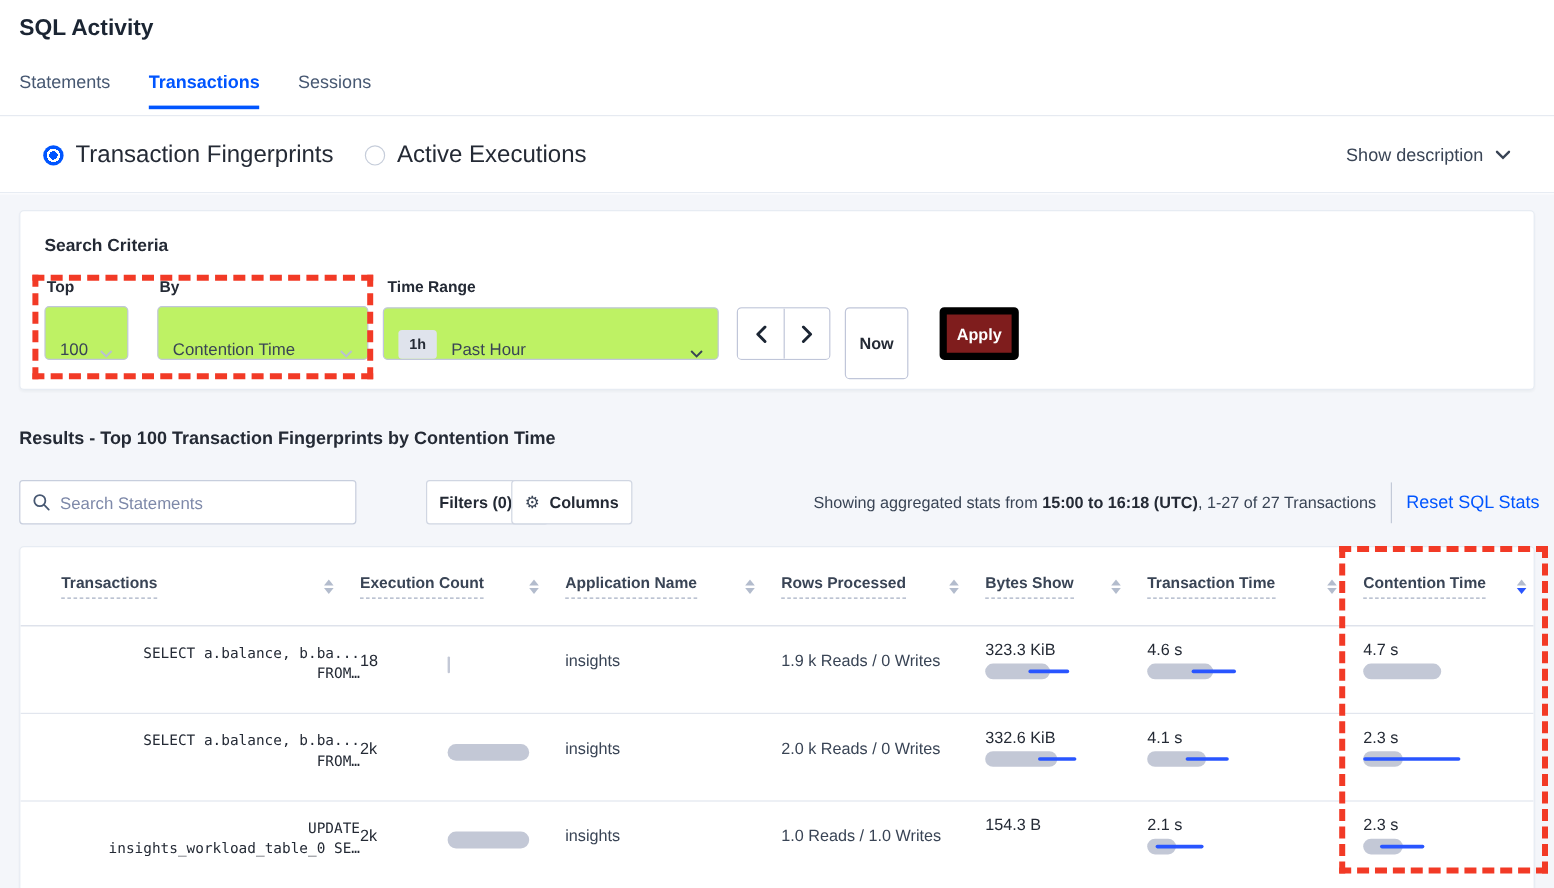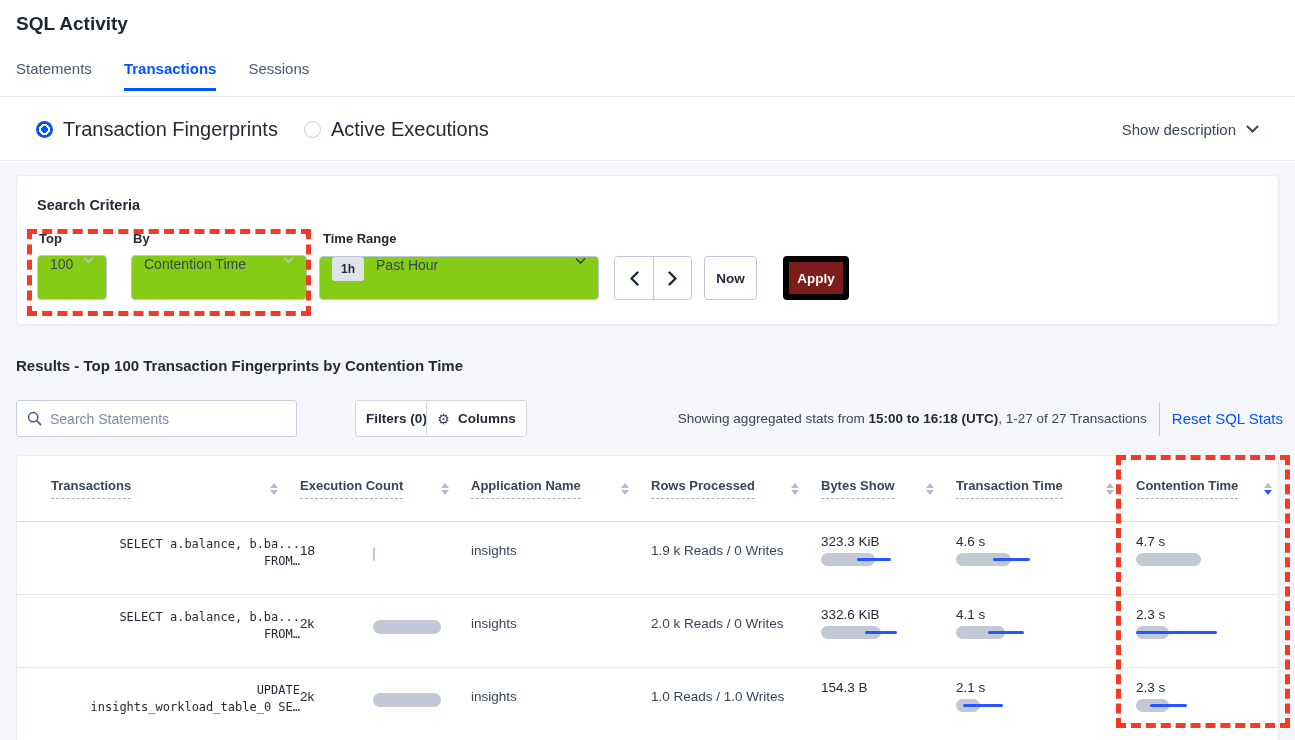--- a/index.html
+++ b/index.html
@@ -27,28 +27,28 @@
   .show-desc { position: absolute; right: 36px; top: 0; height: 64px; display: flex; align-items: center; gap: 10px; color: #394455; font-size: 15px; cursor: pointer; }
 
   
   .gray-area { position: absolute; left: 0; top: 162px; width: 1295px; height: 578px; background: #f4f6fa; }
   .card { position: absolute; background: #fff; border: 1px solid #e7ecf3; border-radius: 4px; box-shadow: 0 1px 2px rgba(30,40,60,0.04); }
 
   
   .sc-card { left: 16px; top: 13px; width: 1263px; height: 150px; }
   .sc-title { position: absolute; left: 20px; top: 21px; font-size: 14.5px; font-weight: bold; color: #242a35; }
   .field-label { position: absolute; font-size: 13px; font-weight: bold; color: #242a35; }
-  .select-box { position: absolute; height: 45px; border: 1px solid #c0c6d9; border-radius: 4px; background: #84cc16;
-    display: flex; align-items: flex-start; padding: 0 12px; font-size: 14px; color: #394455; cursor: pointer; }
+  .select-box { position: absolute; height: 45px; border: 1px solid #c0c6d9; border-radius: 4px; background: #bef264;
+    display: flex; align-items: flex-end; padding: 0 12px; font-size: 14px; color: #394455; cursor: pointer; }
   .select-box .chev { margin-left: auto; color: #b8c0d2; display: flex; }
   .time-badge { background: #dfe3ec; color: #242a35; font-weight: bold; font-size: 12px; padding: 5px 9px; border-radius: 3px; margin-right: 12px; }
   .nav-btns { position: absolute; left: 597px; top: 80px; display: flex; height: 44px; border: 1px solid #c0c6d9; border-radius: 4px; overflow: hidden; background: #fff; }
   .nav-btn { width: 38px; display: flex; align-items: center; justify-content: center; cursor: pointer; color: #1b2533; background: #fff; border: none; }
   .nav-btn + .nav-btn { border-left: 1px solid #c0c6d9; }
-  .now-btn { position: absolute; left: 687px; top: 80px; width: 53px; height: 44px; background: #fff; border: 1px solid #c0c6d9;
+  .now-btn { position: absolute; left: 687px; top: 80px; width: 53px; height: 60px; background: #fff; border: 1px solid #c0c6d9;
     border-radius: 4px; font-family: inherit; font-size: 13.5px; font-weight: bold; color: #242a35; cursor: pointer; }
   .apply-btn { position: absolute; left: 766px; top: 80px; width: 66px; height: 44px; background: #7f1d1d; border: 6px solid #000000;
     border-radius: 4px; font-family: inherit; font-size: 13.5px; font-weight: bold; color: #fff; cursor: pointer; }
 
   
   .results-title { position: absolute; left: 16px; top: 195px; font-size: 15px; font-weight: bold; color: #242a35; }
   .controls-row { position: absolute; left: 0; top: 238px; width: 1295px; height: 37px; }
   .search-box { position: absolute; left: 16px; top: 0; width: 281px; height: 37px; background: #fff; border: 1px solid #c7cedd;
     border-radius: 3px; display: flex; align-items: center; padding: 0 10px; gap: 8px; }
   .search-box input { border: none; outline: none; flex: 1; font-family: inherit; font-size: 14px; color: #394455; background: transparent; }

